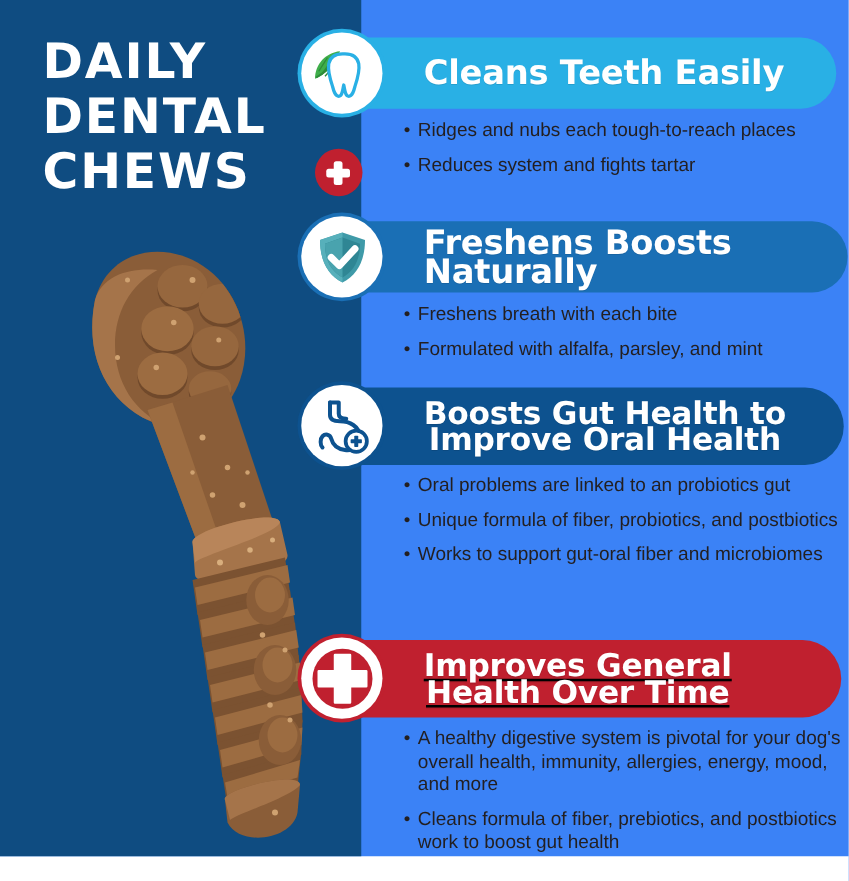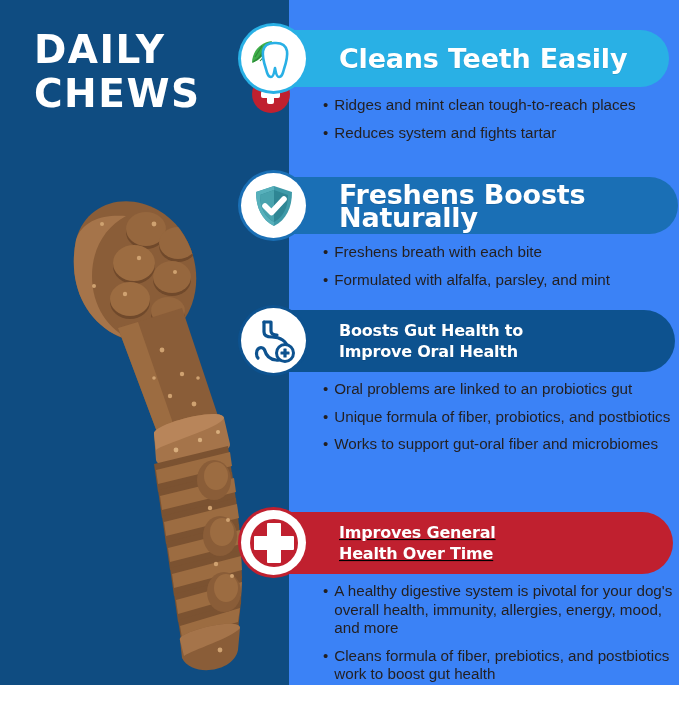--- a/index.html
+++ b/index.html
@@ -55,21 +55,21 @@
     display:flex; align-items:center;
   }
   .pill-title {
     color:#ffffff; font-weight:bold;
     font-family:"DejaVu Sans", sans-serif;
     font-size:27px; line-height:23px;
     margin-left:96px; padding-right:16px;
     letter-spacing:-0.2px;
     text-shadow:0 1px 0 rgba(0,0,0,0.10);
   }
-  .pill-title.two-line { font-size:16px; line-height:21px; }
+  .pill-title.two-line { font-size:25px; line-height:21px;text-align:center; }
 
   .icon-badge {
     position:absolute; left:-48px; top:-4px;
     width:65px; height:65px; border-radius:50%;
     background:#ffffff;
     display:flex; align-items:center; justify-content:center;
     z-index:3;
   }
   .icon-badge.ring-lightblue { box-shadow:0 0 0 3px #29b0e5; }
   .icon-badge.ring-blue      { box-shadow:0 0 0 3px #1a6fb5; }
@@ -88,20 +88,21 @@
 </style>
 </head>
 <body>
 
 <div id="stage">
 
   <div class="left-panel">
 
     <div class="title-block">
       <div class="title-line">DAILY</div>
+      <div class="title-line">DENTAL</div>
       <div class="title-line l3">
         <span>CHEWS</span>
         <span class="title-cross-badge"></span>
       </div>
     </div>
 
     <div class="chew-wrap">
       <svg viewBox="0 0 215 500" xmlns="http://www.w3.org/2000/svg">
         <defs>
           <clipPath id="headclip">
@@ -218,21 +219,21 @@
           <path d="M26 10 C20 10 16 13 15 18 C14 24 16 30 18 36
                    C19 40 20 44 23 44 C26 44 26 39 27 35
                    C28 39 28 44 31 44 C34 44 35 40 36 36
                    C38 30 40 24 39 18 C38 13 34 10 28 10 Z" fill="#ffffff" stroke="#29b0e5" stroke-width="2.6" stroke-linejoin="round"></path>
         </svg>
       </div>
 
       <div class="bullets" style="top:66px;">
         <div class="bullet">
           <span class="dot">•</span>
-          <span class="txt">Ridges and mint clean tough-to-reach places</span>
+          <span class="txt">Ridges and nubs each tough-to-reach places</span>
         </div>
         <div class="bullet">
           <span class="dot">•</span>
           <span class="txt">Reduces system and fights tartar</span>
         </div>
       </div>
     </div>
 
     <div class="feature" style="top:177px;">
       <div class="pill" style="top:0; width:435px; background:#1a6fb5;">

